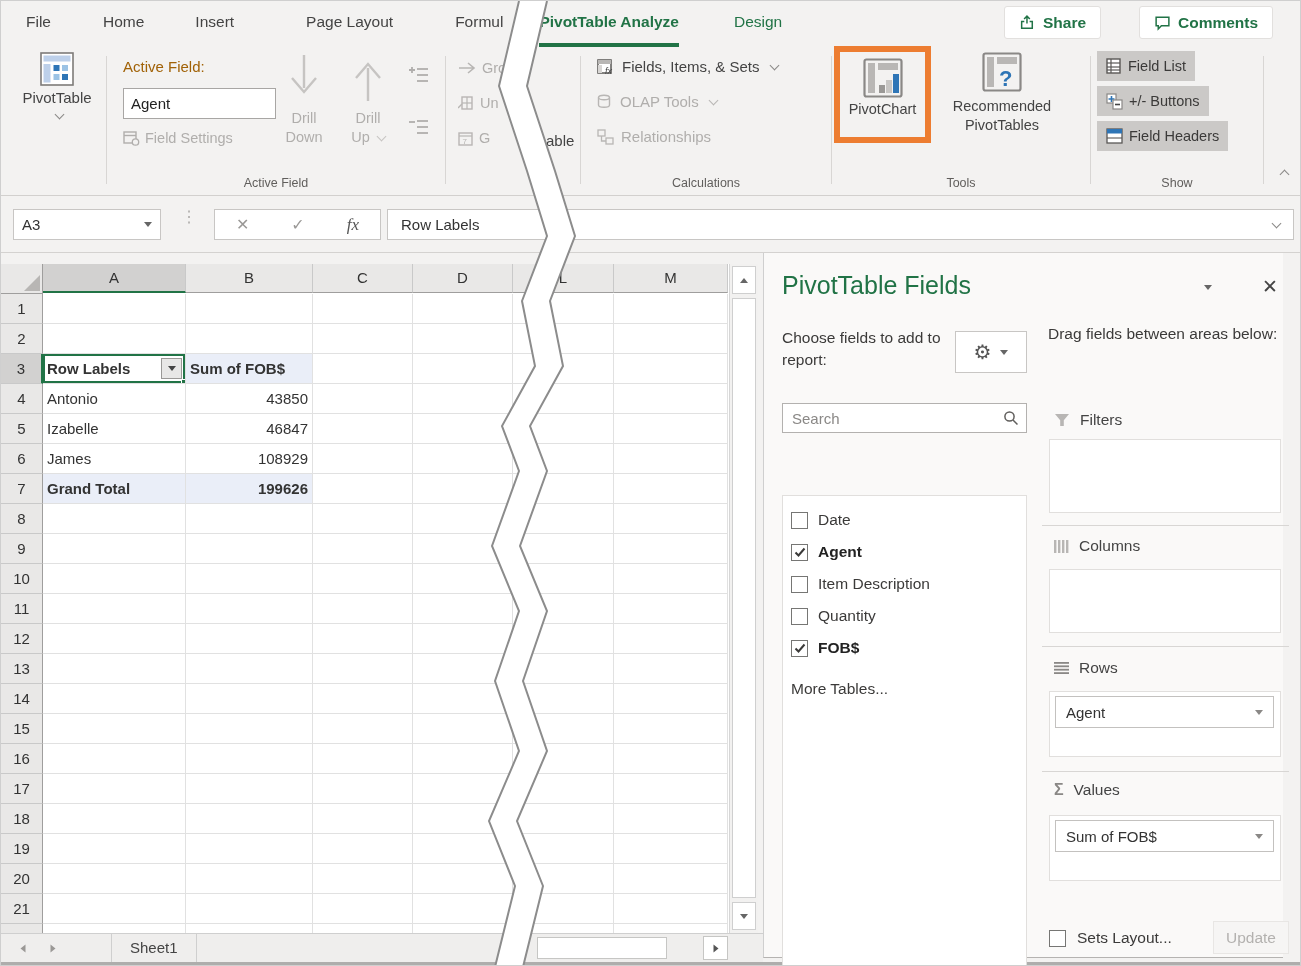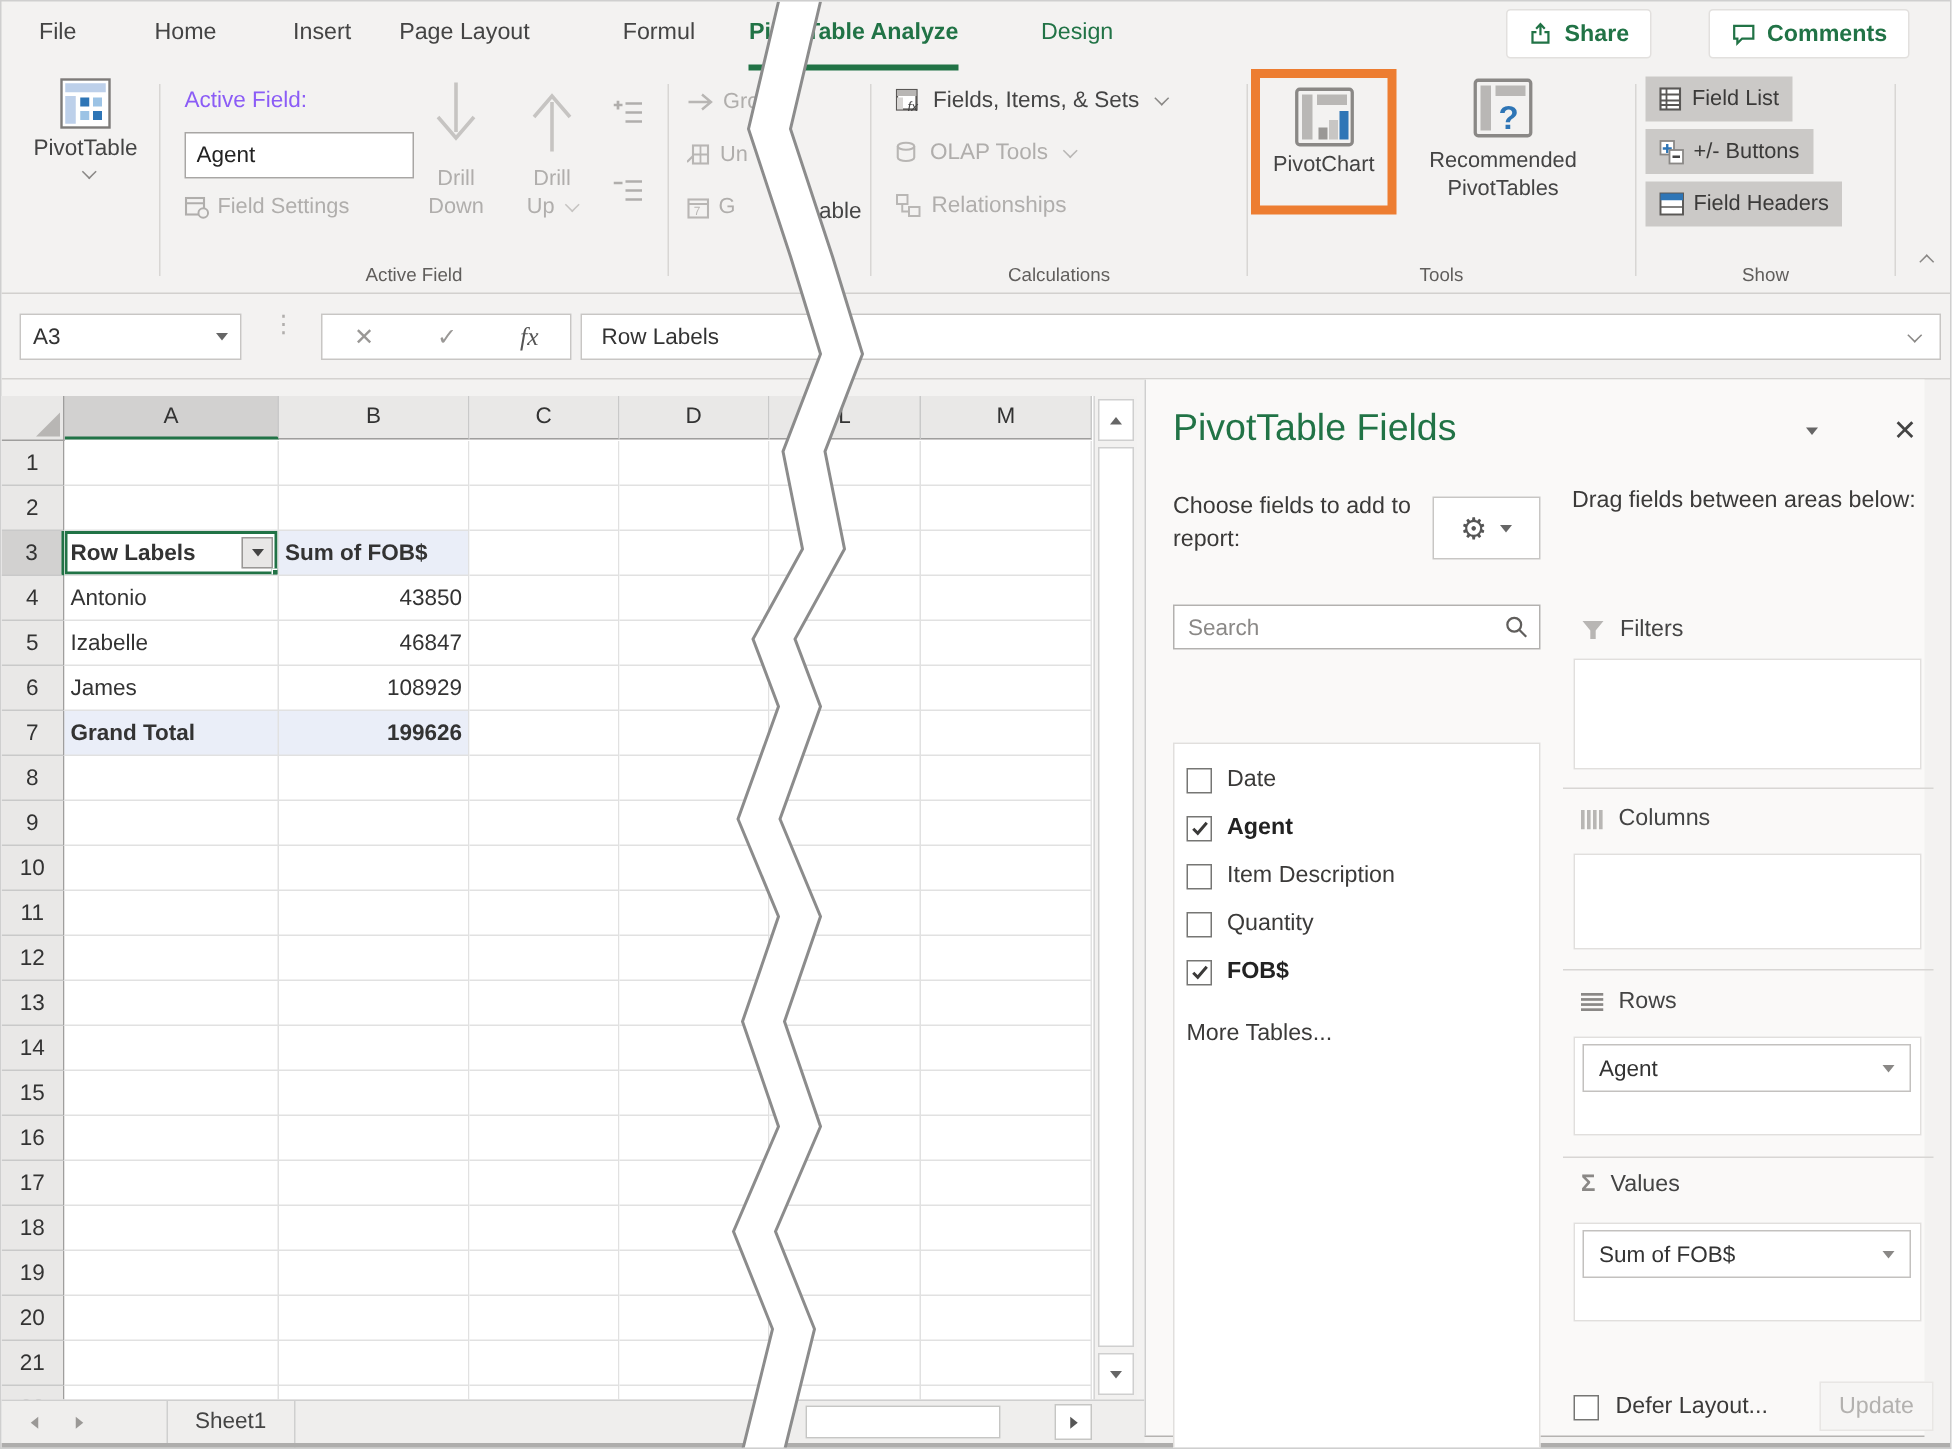--- a/index.html
+++ b/index.html
@@ -5,21 +5,21 @@
   html,body{margin:0;padding:0;background:#e8e8e8;}
   *{box-sizing:border-box;font-family:"Liberation Sans",sans-serif;}
   #app{position:relative;width:1301px;height:966px;background:#f3f2f1;border:1px solid #cfcfcf;overflow:hidden;}
 
   
   #tabrow{position:absolute;left:0;top:0;width:1301px;height:45px;}
   .rtab{display:inline-block;vertical-align:top;line-height:42px;font-size:15.5px;color:#444;cursor:default;white-space:nowrap;}
   .rtab:nth-child(1){margin-left:25px;}
   .rtab:nth-child(2){margin-left:52px;}
   .rtab:nth-child(3){margin-left:51px;}
-  .rtab:nth-child(4){margin-left:32px;}
+  .rtab:nth-child(4){margin-left:72px;}
   .rtab:nth-child(5){margin-left:62px;}
   .rtab:nth-child(6){margin-left:36px;}
   .rtab:nth-child(7){margin-left:55px;}
   .rtab.ctx{color:#217346;}
   .rtab.active{font-weight:700;border-bottom:4px solid #217346;}
   .topbtn{position:absolute;top:5px;height:33px;background:#fff;border:1px solid #e2e0de;border-radius:3px;display:flex;align-items:center;gap:7px;padding:0 14px;color:#217346;font-size:15.5px;font-weight:700;}
   #share-btn{left:1003px;}
   #comments-btn{left:1138px;}
 
   
@@ -32,21 +32,21 @@
   .chev{display:inline-block;width:7px;height:7px;border-right:1.8px solid #8a8886;border-bottom:1.8px solid #8a8886;transform:rotate(45deg);margin-left:4px;margin-bottom:2px;}
   .chev.up{transform:rotate(-135deg);margin-bottom:-2px;}
   .tri{display:inline-block;width:0;height:0;border-left:4px solid transparent;border-right:4px solid transparent;border-top:5px solid #666;}
   .tri.r{transform:rotate(-90deg);}
   .tri.l{transform:rotate(90deg);}
   .tri.u{transform:rotate(180deg);}
 
   #g-pvt{left:8px;width:96px;}
   #g-pvt .bigbtn{position:absolute;left:8px;top:6px;width:80px;height:118px;text-align:center;font-size:15px;color:#444;}
   #g-af{left:106px;width:338px;}
-  #af-label{position:absolute;left:16px;top:12px;font-size:15px;color:#8b5cf6;}
+  #af-label{position:absolute;left:16px;top:12px;font-size:15px;color:#a16207;}
   #af-input{position:absolute;left:16px;top:42px;width:153px;height:31px;background:#fff;border:1px solid #a8a6a4;font-size:15px;color:#222;padding:0 7px;}
   #af-settings{position:absolute;left:16px;top:84px;font-size:14.5px;display:flex;align-items:center;gap:5px;}
   .drill{position:absolute;top:6px;width:58px;text-align:center;font-size:14.5px;line-height:19px;}
   #drill-down{left:168px;}
   #drill-up{left:232px;}
   .xbtn{position:absolute;left:298px;width:28px;height:26px;display:flex;align-items:center;justify-content:center;}
   #g-group{left:445px;width:134px;font-size:14.5px;}
   .growrow{position:absolute;left:12px;display:flex;align-items:center;gap:6px;}
   #g-calc{left:580px;width:250px;font-size:15px;}
   .calcrow{position:absolute;left:16px;display:flex;align-items:center;gap:7px;}
@@ -644,21 +644,21 @@
       <span>Values</span>
     </div>
     <div class="areabox" style="top:562px;height:66px"></div>
     <div class="chip" style="left:291px;top:567px;width:219px">
       <span>Sum of FOB$</span>
         <span class="tri"></span>
     </div>
 
     <div id="defer-row">
       <span class="cb"></span>
-      <span>Defer Layout...</span>
+      <span>Sets Layout...</span>
     </div>
     <div id="update-btn">Update</div>
   </div>
 
   <svg id="tear" viewBox="0 0 130 966" preserveAspectRatio="none">
     <polygon points="63,0 43,85 71,170 91,235 66,300 79,365 46,425 63,470 36,545 63,610 39,680 63,750 33,820 59,885 39,966 67,966 87,885 61,820 91,750 67,680 91,610 64,545 91,470 74,425 107,365 94,300 119,235 99,170 71,85 91,0" fill="#ffffff"></polygon>
     <polyline points="63,0 43,85 71,170 91,235 66,300 79,365 46,425 63,470 36,545 63,610 39,680 63,750 33,820 59,885 39,966" fill="none" stroke="#8c8c8c" stroke-width="2"></polyline>
     <polyline points="91,0 71,85 99,170 119,235 94,300 107,365 74,425 91,470 64,545 91,610 67,680 91,750 61,820 87,885 67,966" fill="none" stroke="#8c8c8c" stroke-width="2"></polyline>
   </svg>
 

